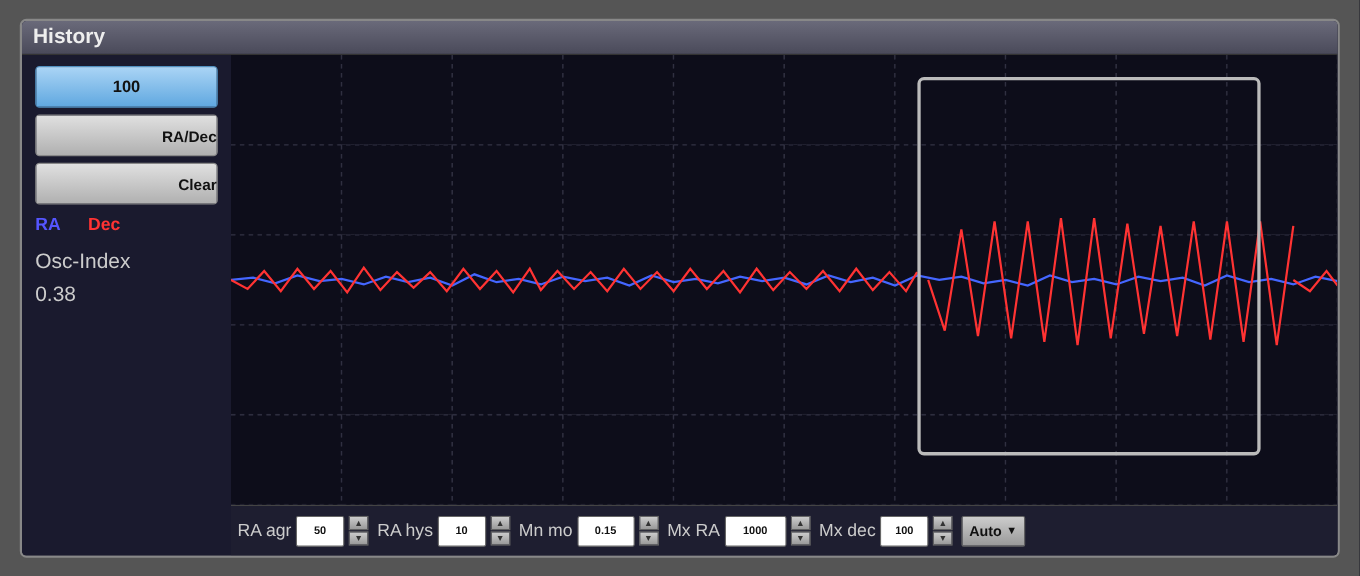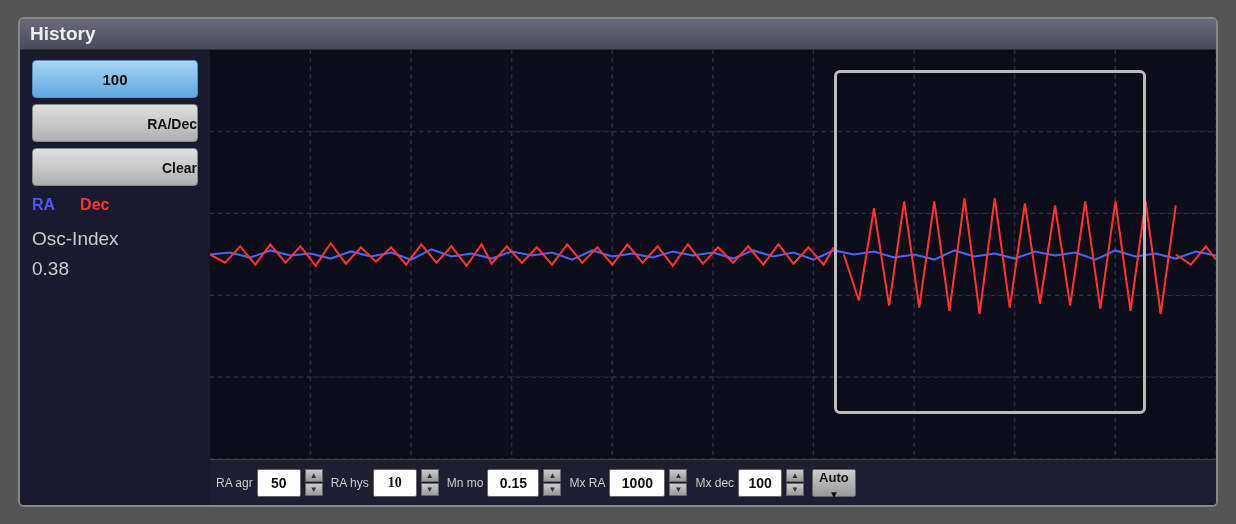--- a/index.html
+++ b/index.html
@@ -108,28 +108,28 @@
       padding: 0 6px;
       gap: 8px;
     }
     .param-group {
       display: flex;
       align-items: center;
       gap: 4px;
     }
     .param-label {
       color: #ccc;
-      font-size: 12px;
+      font-size: 16px;
       white-space: nowrap;
     }
     .param-input {
       background: #fff;
       border: 1px solid #666;
       color: #111;
-      font-size: 14px;
+      font-size: 10px;
       font-weight: bold;
       width: 52px;
       height: 28px;
       text-align: center;
       border-radius: 2px;
     }
     .spinner {
       display: flex;
       flex-direction: column;
       gap: 1px;
@@ -153,21 +153,20 @@
       color: #111;
       font-size: 13px;
       font-weight: bold;
       padding: 0 6px;
       height: 28px;
       cursor: pointer;
       border-radius: 2px;
       display: flex;
       align-items: center;
       gap: 4px;
-      flex-direction: column;
     }
     .dropdown-arrow {
       font-size: 10px;
     }
     .selection-box {
       position: absolute;
       border: 3px solid #bbb;
       border-radius: 6px;
       pointer-events: none;
     }
@@ -257,21 +256,21 @@
           <span class="param-label">RA agr</span>
           <input class="param-input" type="text" value="50" style="width: 44px;">
           <div class="spinner">
             <div class="spin-btn">▲</div>
             <div class="spin-btn">▼</div>
           </div>
         </div>
 
         <div class="param-group">
           <span class="param-label">RA hys</span>
-          <input class="param-input" type="text" value="10" style="width: 44px; font-family: Liberation Serif, serif;">
+          <input class="param-input" type="text" value="10" style="width: 44px;">
           <div class="spinner">
             <div class="spin-btn">▲</div>
             <div class="spin-btn">▼</div>
           </div>
         </div>
 
         <div class="param-group">
           <span class="param-label">Mn mo</span>
           <input class="param-input" type="text" value="0.15" style="width: 52px;">
           <div class="spinner">

